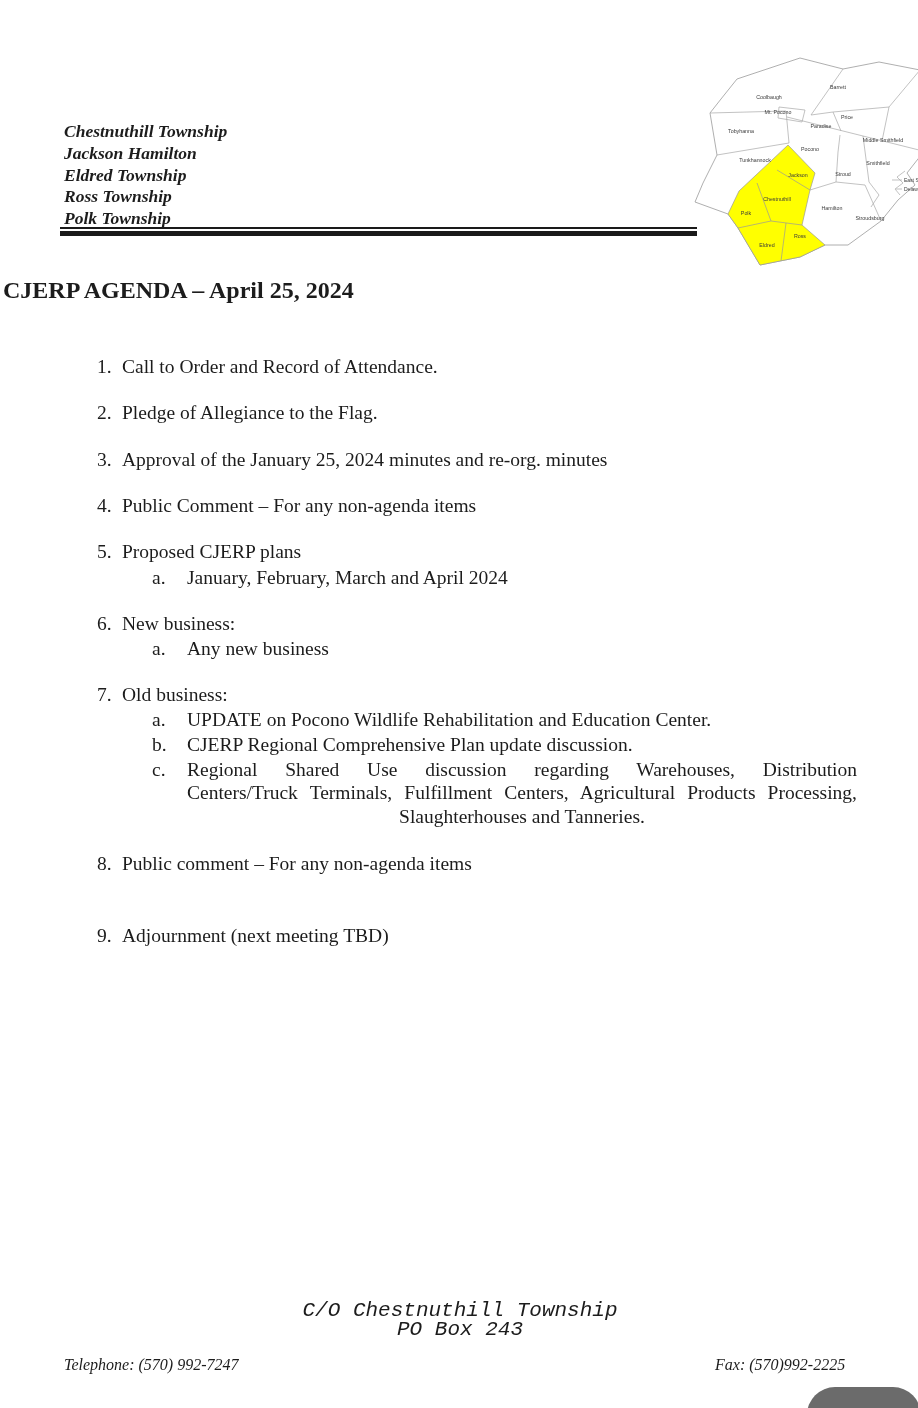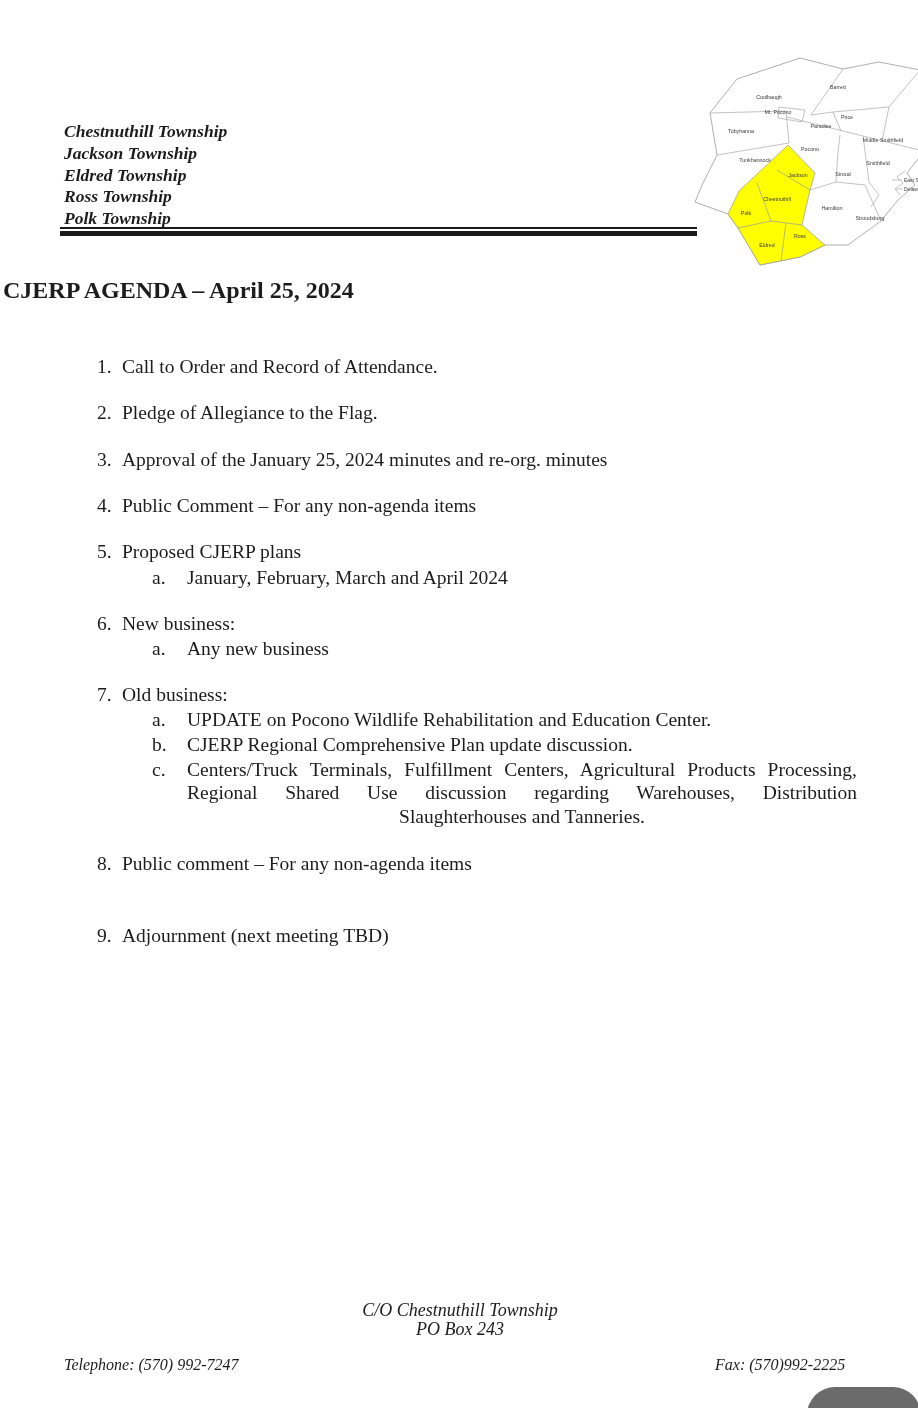--- a/index.html
+++ b/index.html
@@ -50,40 +50,40 @@
   .justpara .jline{
     text-align:justify;
     text-align-last:justify;
     text-justify:inter-word;
   }
   .justpara .lline{text-align:center;}
   
   .footer-center{
     left:0;top:1301px;width:826px;
     text-align:center;font-style:italic;
-    font-size:18px;line-height:19.3px;
+    font-size:21px;line-height:19.3px;font-family:Liberation Mono, monospace;
   }
   .tel{left:17px;top:1356px;font-style:italic;font-size:16px;white-space:nowrap;}
   .fax{left:668px;top:1356px;font-style:italic;font-size:16px;white-space:nowrap;}
   
   .blob{
     left:760px;top:1387px;width:114px;height:28px;
     background:#6b6b6b;
     border-radius:30px 30px 0 0;
     cursor:pointer;
   }
 </style>
 </head>
 <body>
 
 <div>
 
   <div class="abs townships">
     <div>Chestnuthill Township</div>
-    <div>Jackson Township</div>
+    <div>Jackson Hamilton</div>
     <div>Eldred Township</div>
     <div>Ross Township</div>
     <div>Polk Township</div>
   </div>
 
   <div class="abs rule">
     <div class="thin"></div>
     <div class="gap"></div>
     <div class="thick"></div>
   </div>
@@ -180,22 +180,22 @@
   <div class="abs sub" style="top:708px">
     <span class="snum">a.</span><span>UPDATE on Pocono Wildlife Rehabilitation and Education Center.</span>
   </div>
   <div class="abs sub" style="top:733px">
     <span class="snum">b.</span><span>CJERP Regional Comprehensive Plan update discussion.</span>
   </div>
   <div class="abs submark" style="top:758px">
     <span>c.</span>
   </div>
   <div class="abs justpara" style="top:758px">
+    <div class="jline">Regional Shared Use discussion regarding Warehouses, Distribution</div>
     <div class="jline">Centers/Truck Terminals, Fulfillment Centers, Agricultural Products Processing,</div>
-    <div class="jline">Regional Shared Use discussion regarding Warehouses, Distribution</div>
     <div class="lline">Slaughterhouses and Tanneries.</div>
   </div>
   <div class="abs item" style="top:852px">
     <span class="num">8.</span><span>Public comment – For any non-agenda items</span>
   </div>
   <div class="abs item" style="top:924px">
     <span class="num">9.</span><span>Adjournment (next meeting TBD)</span>
   </div>
 
   <div class="abs footer-center">

